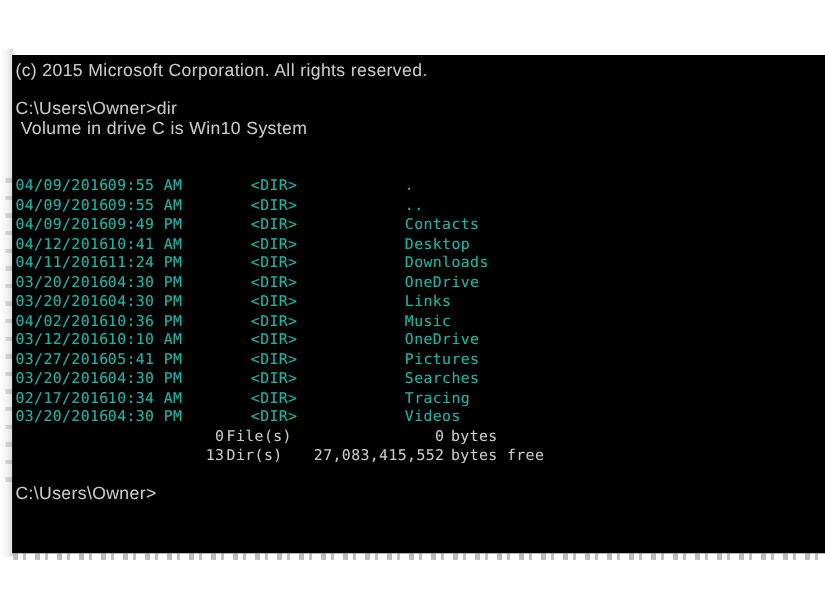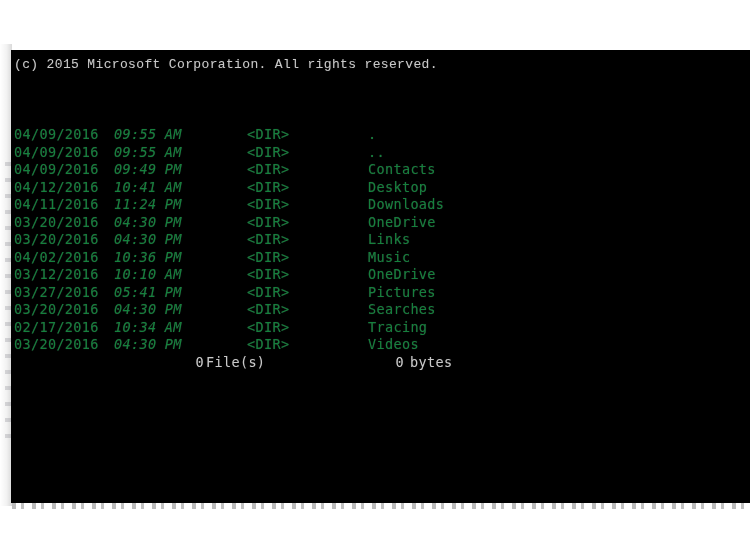--- a/index.html
+++ b/index.html
@@ -51,47 +51,47 @@
     right: 0;
     bottom: 0;
   }
 
   .line {
     position: relative;
     height: 17.5px;
     line-height: 17.5px;
     white-space: pre;
     color: #c9c9c9;
-    font-size: 13px;
+    font-size: 16px;
     letter-spacing: 0.35px;
-    font-family: Liberation Mono, monospace;
+    font-family: Liberation Sans, sans-serif;
     text-shadow: 0 0 1px rgba(255,255,255,0.18);
   }
   .line.blank { color: transparent; }
 
   
   .row {
     position: relative;
     height: 17.5px;
     line-height: 17.5px;
     white-space: pre;
     color: #c9c9c9;
     font-size: 13.5px;
     letter-spacing: 0.35px;
   }
   .col {
     position: absolute;
     top: 0;
     white-space: pre;
-    color: #15803d;
+    color: #14b8a6;
     text-shadow: 0 0 1px rgba(255,255,255,0.18);
   }
   .c-date { left: 0px; }
-  .c-time { left: 100px; font-style: italic; }
-  .c-dir  { left: 233px; }
+  .c-time { left: 84px; }
+  .c-dir  { left: 214px; }
   .c-name { left: 354px; }
 
   
   .sum { position: relative; height: 17.5px; line-height: 17.5px; }
   .sum .num {
     position: absolute;
     top: 0;
     white-space: pre;
     color: #c9c9c9;
     font-size: 13.5px;
@@ -147,20 +147,22 @@
 <div id="page">
 
   <div id="left-gutter"></div>
   <div id="left-speckles"></div>
 
   <div id="console">
     <div id="console-inner">
 
       <div class="line">(c) 2015 Microsoft Corporation. All rights reserved.</div>
       <div class="line blank">&nbsp;</div>
+      <div class="line">C:\Users\Owner&gt;dir</div>
+      <div class="line"> Volume in drive C is Win10 System</div>
       <div class="line blank">&nbsp;</div>
       <div class="line blank">&nbsp;</div>
 
       <div id="entry-list">
           <div class="row"><span class="col c-date">04/09/2016</span><span class="col c-time">09:55 AM</span><span class="col c-dir">&lt;DIR&gt;</span><span class="col c-name">.</span></div>
           <div class="row"><span class="col c-date">04/09/2016</span><span class="col c-time">09:55 AM</span><span class="col c-dir">&lt;DIR&gt;</span><span class="col c-name">..</span></div>
           <div class="row"><span class="col c-date">04/09/2016</span><span class="col c-time">09:49 PM</span><span class="col c-dir">&lt;DIR&gt;</span><span class="col c-name">Contacts</span></div>
           <div class="row"><span class="col c-date">04/12/2016</span><span class="col c-time">10:41 AM</span><span class="col c-dir">&lt;DIR&gt;</span><span class="col c-name">Desktop</span></div>
           <div class="row"><span class="col c-date">04/11/2016</span><span class="col c-time">11:24 PM</span><span class="col c-dir">&lt;DIR&gt;</span><span class="col c-name">Downloads</span></div>
           <div class="row"><span class="col c-date">03/20/2016</span><span class="col c-time">04:30 PM</span><span class="col c-dir">&lt;DIR&gt;</span><span class="col c-name">OneDrive</span></div>
@@ -173,21 +175,28 @@
           <div class="row"><span class="col c-date">03/20/2016</span><span class="col c-time">04:30 PM</span><span class="col c-dir">&lt;DIR&gt;</span><span class="col c-name">Videos</span></div>
         </div>
 
       <div class="sum">
         <span class="num s-count">0</span>
         <span class="num s-label">File(s)</span>
         <span class="num s-bytes">0</span>
         <span class="num s-unit">bytes</span>
       </div>
 
-
-      <div class="line blank">&nbsp;</div>
+      <div class="sum">
+        <span class="num s-count">13</span>
+        <span class="num s-label">Dir(s)</span>
+        <span class="num s-bytes">27,083,415,552</span>
+        <span class="num s-unit">bytes free</span>
+      </div>
+
+      <div class="line blank">&nbsp;</div>
+      <div class="line">C:\Users\Owner&gt;</div>
 
     </div>
   </div>
 
   <div id="scan-artifact"></div>
 
 </div>
 
 </body></html>

